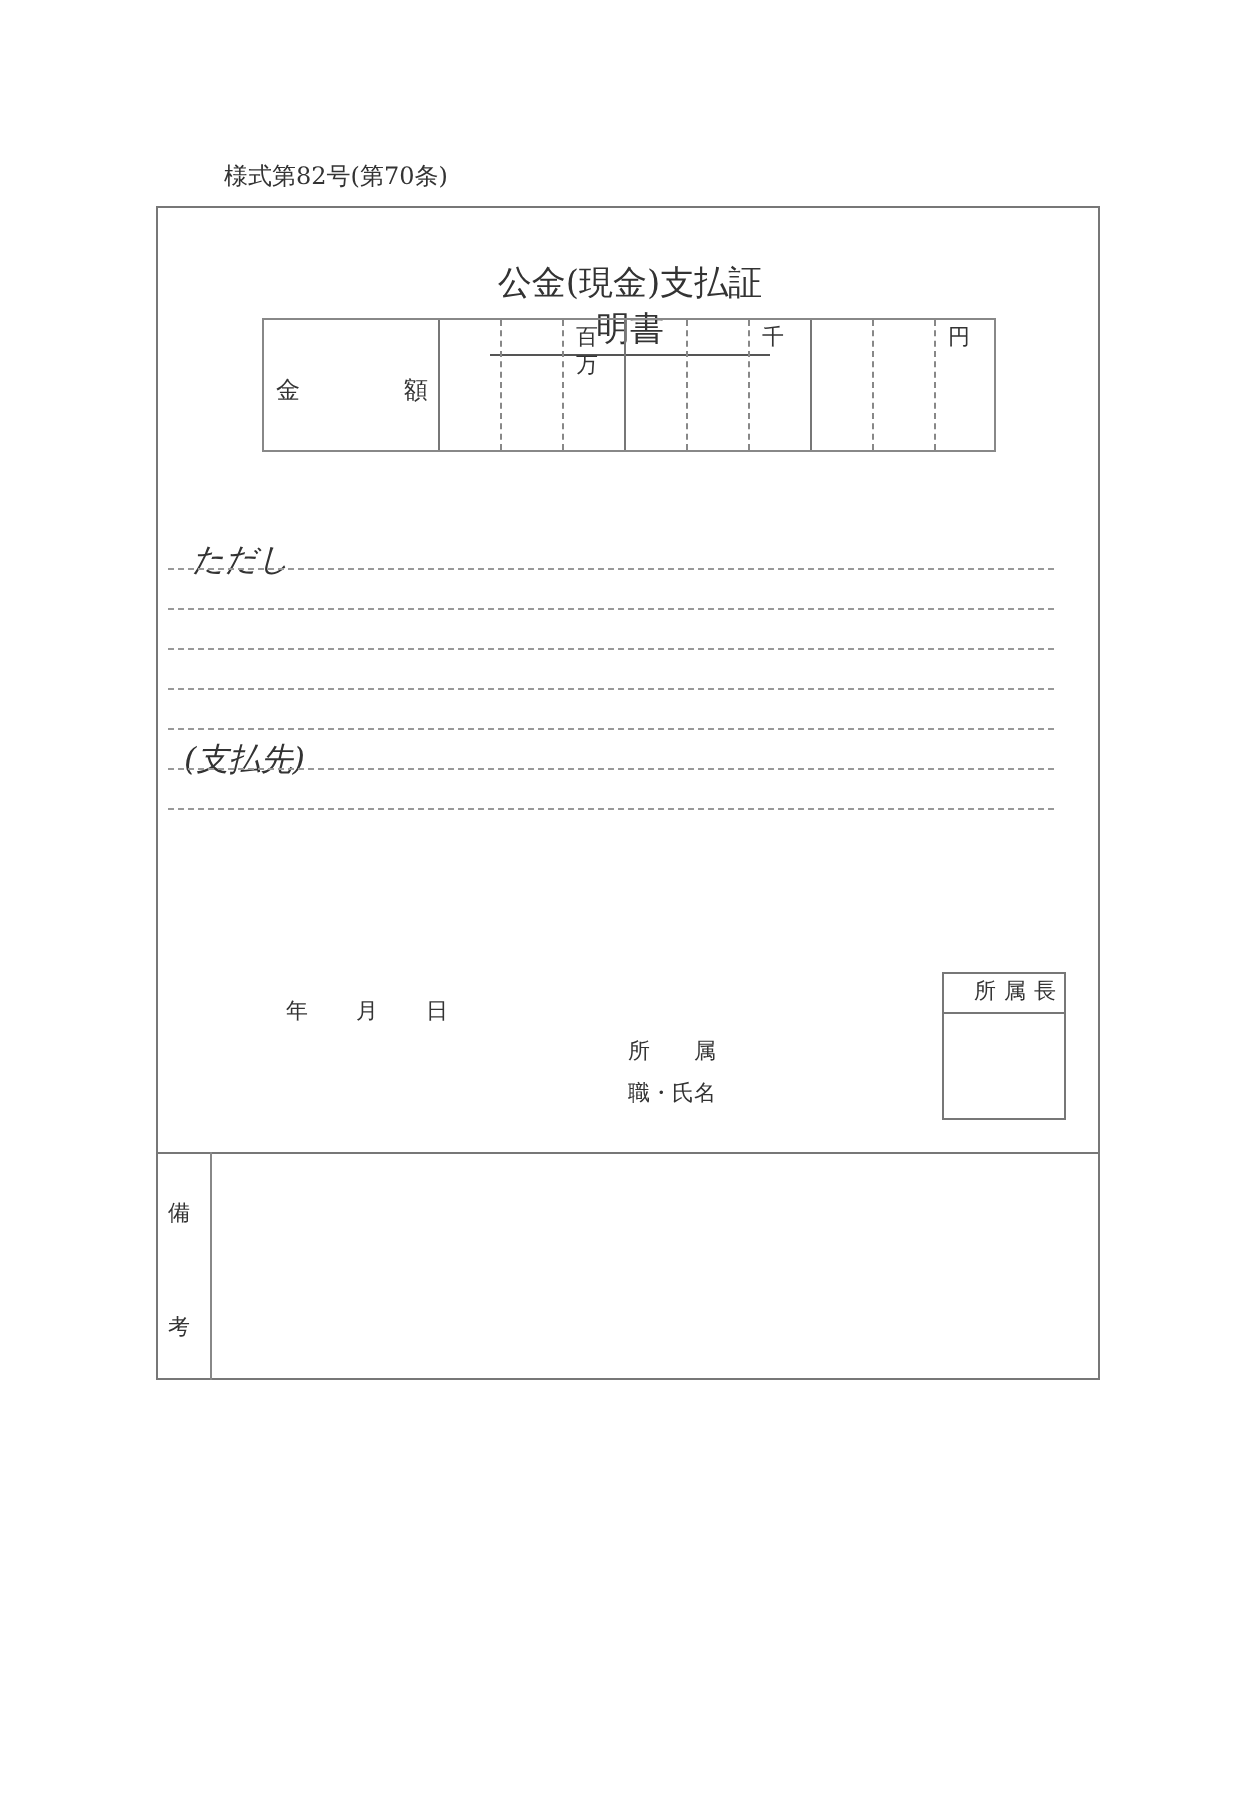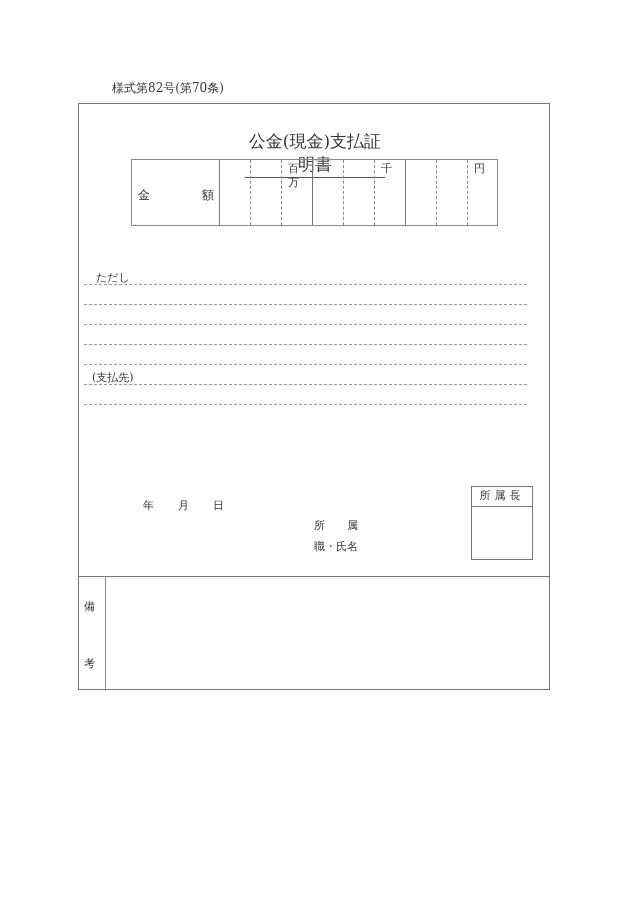--- a/index.html
+++ b/index.html
@@ -10,26 +10,26 @@
     .frame { left: 78px; top: 103px; width: 472px; height: 587px; border: 1.5px solid #777; box-sizing: border-box; }
     .title { left: 245px; top: 130px; width: 140px; font-size: 17px; text-align: center;
       border-bottom: 1px solid #555; padding-bottom: 1px; }
     .amt { left: 131px; top: 159px; width: 367px; height: 67px; border: 1.5px solid #888; box-sizing: border-box; }
     .vline { position: absolute; top: 0; bottom: 0; width: 0; }
     .vline.solid { border-left: 1.5px solid #777; }
     .vline.dash { border-left: 1px dashed #888; }
     .amt-label { position: absolute; top: 27px; font-size: 12px; }
     .unit { position: absolute; top: 2px; font-size: 11px; line-height: 14px; width: 12px; }
     .dline { left: 84px; width: 443px; height: 0; border-top: 1.5px dashed #999; }
-    .dl-label { font-size: 11px; background: transparent; }
+    .dl-label { font-size: 16px; background: transparent; font-style: italic; }
     .para { left: 84px; top: 433px; width: 462px; font-size: 12px; line-height: 21px; }
     .date { top: 498px; font-size: 11px; }
     .sig { left: 314px; font-size: 11px; }
     .stamp { left: 471px; top: 486px; width: 62px; height: 74px; border: 1.2px solid #777; box-sizing: border-box; }
-    .stamp-head { height: 19px; border-bottom: 1.2px solid #777; font-size: 11px; text-align: center; line-height: 18px; letter-spacing: 4px; }
+    .stamp-head { height: 19px; border-bottom: 1.2px solid #777; font-size: 11px; text-align: right; line-height: 18px; letter-spacing: 4px; }
     .hdiv { left: 78px; top: 576px; width: 472px; border-top: 1.5px solid #777; }
     .vdiv { left: 105px; top: 576px; height: 114px; border-left: 1.5px solid #888; }
     .note-ch { left: 84px; font-size: 11px; }
   </style>
 </head>
 <body>
 
 <div class="abs form-no">様式第82号(第70条)</div>
 
 <div class="abs frame"></div>

